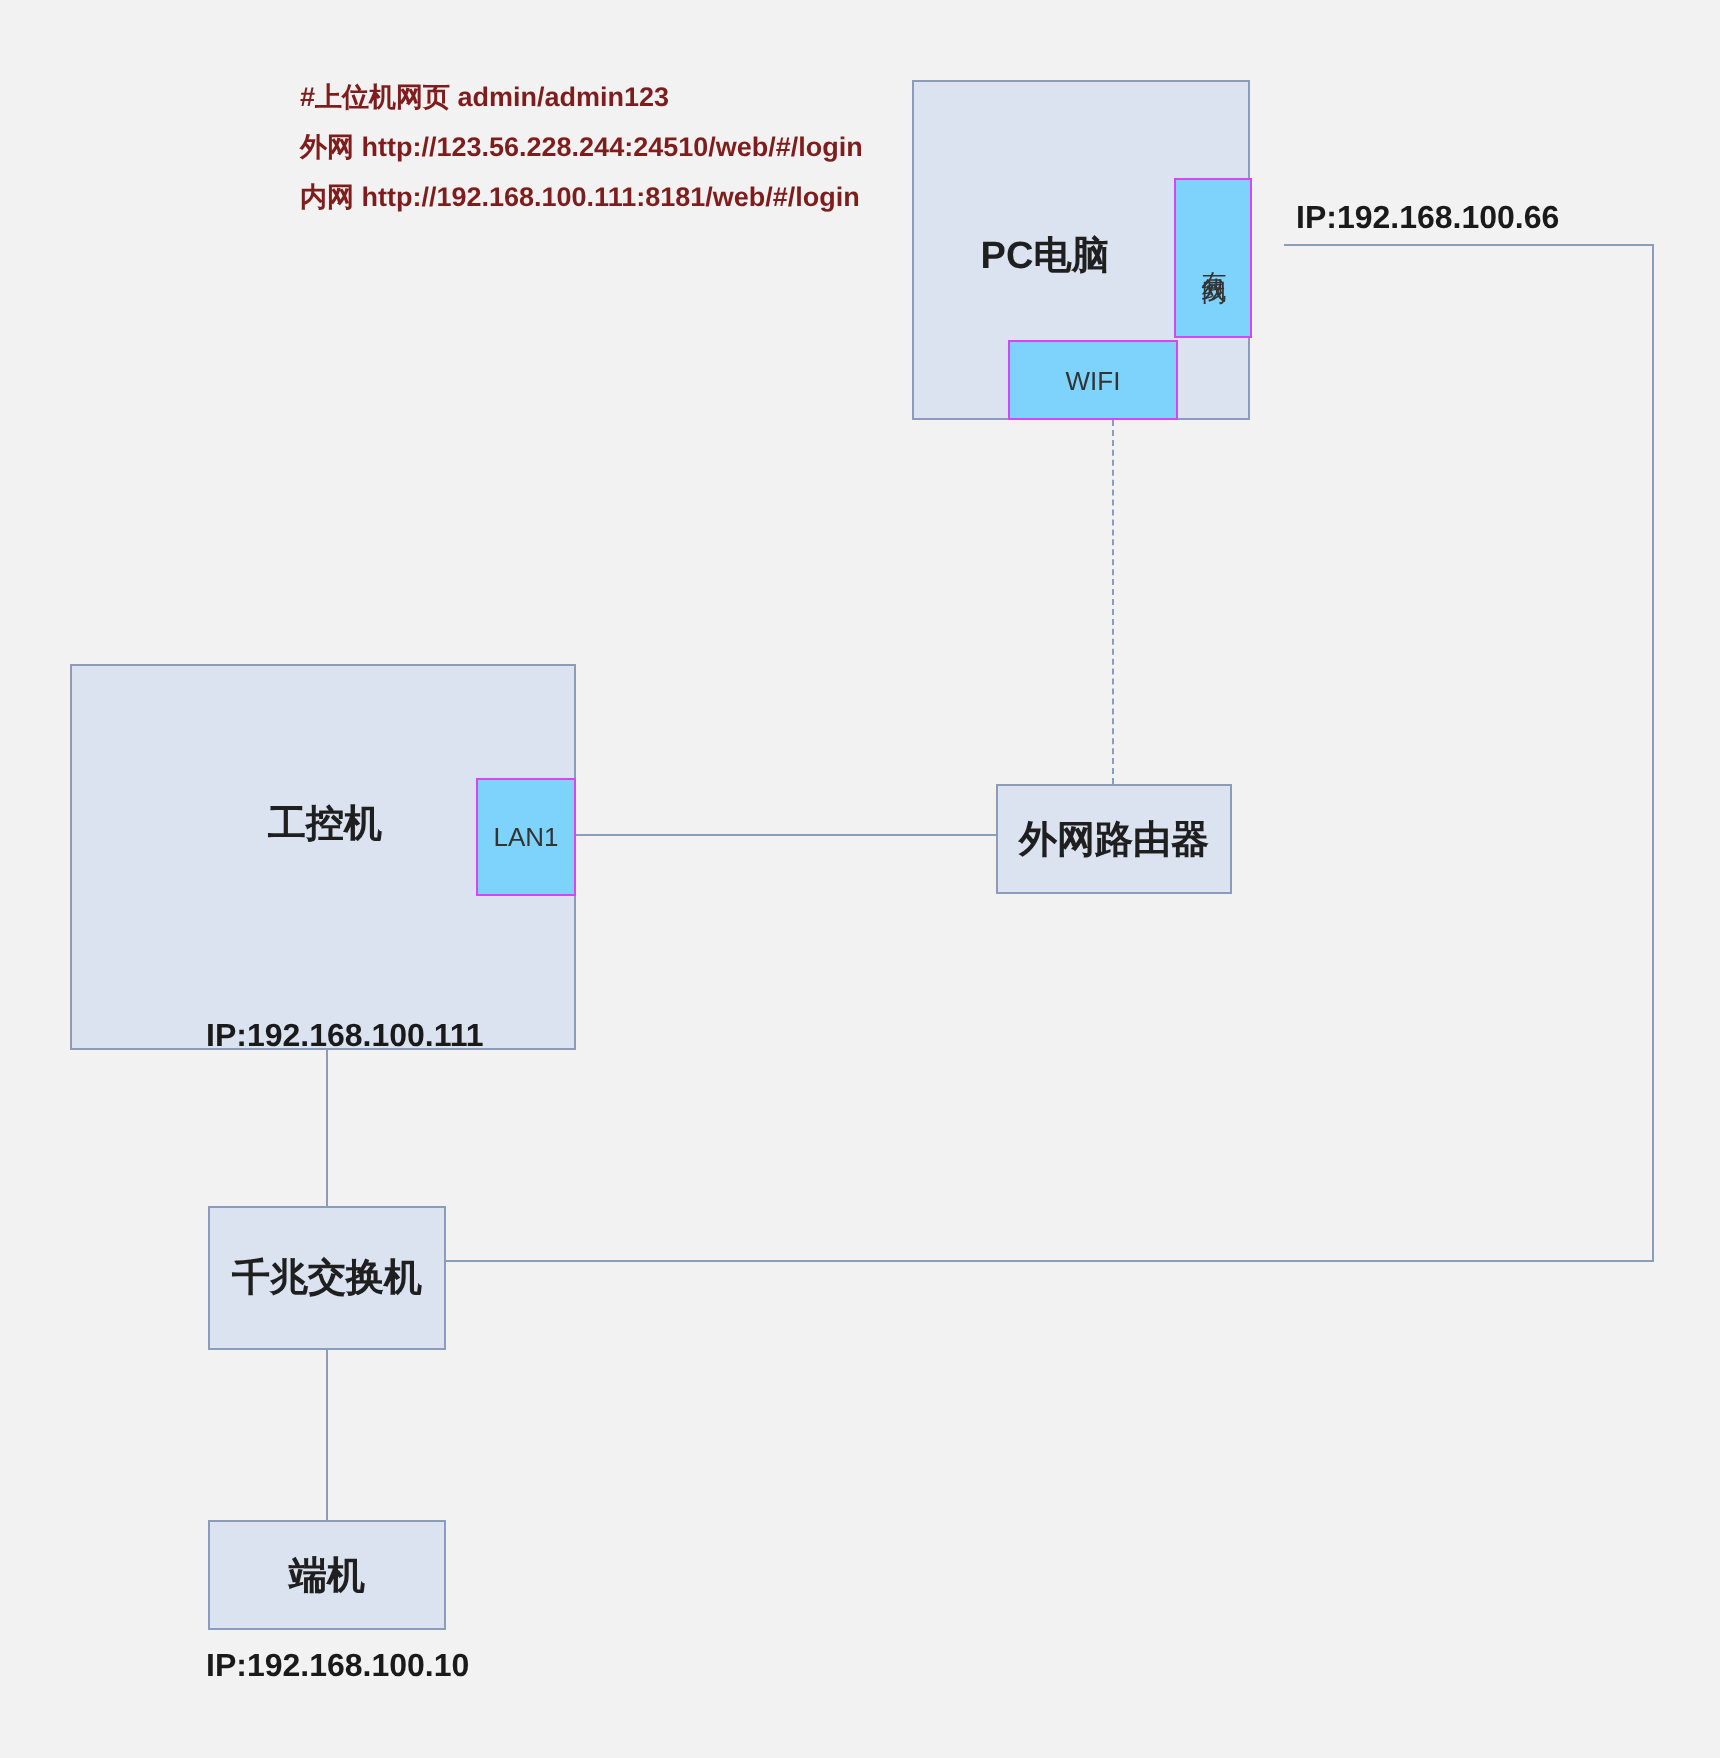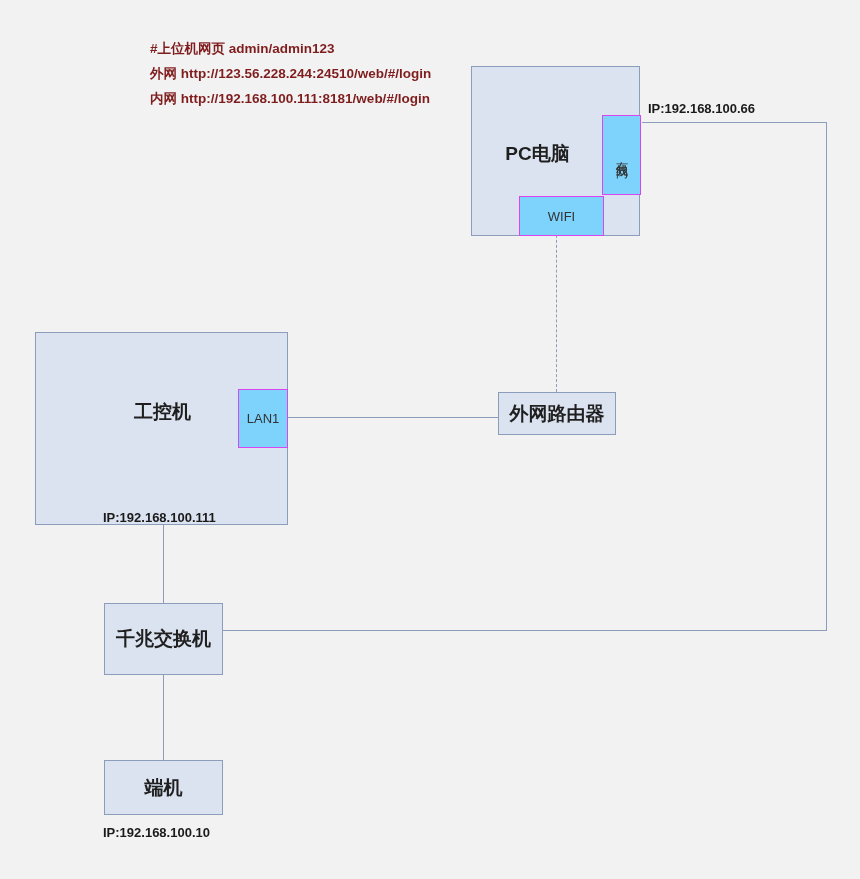--- a/index.html
+++ b/index.html
@@ -58,21 +58,21 @@
     justify-content: center;
     width: 100%;
     height: 100%;
     font-weight: bold;
     font-size: 19px;
     color: #1f1f1f;
   }
   .ip {
     position: absolute;
     font-weight: bold;
-    font-size: 13px;
+    font-size: 16px;
     color: #1a1a1a;
     white-space: nowrap;
   }
   
   .line {
     position: absolute;
     background: #8b9dbb;
   }
   .line.dashed {
     background: none;
@@ -96,40 +96,40 @@
   <div class="annotation" style="top:90px;">内网 http://192.168.100.111:8181/web/#/login</div>
 
   <div class="line" style="left:288px; top:417px; width:210px; height:1px;"></div>
   <div class="line dashed" style="left:556px; top:210px; width:0; height:182px;"></div>
   <div class="line" style="left:642px; top:122px; width:185px; height:1px;"></div>
   <div class="line" style="left:826px; top:122px; width:1px; height:509px;"></div>
   <div class="line" style="left:223px; top:630px; width:604px; height:1px;"></div>
   <div class="line" style="left:163px; top:488px; width:1px; height:115px;"></div>
   <div class="line" style="left:163px; top:658px; width:1px; height:102px;"></div>
 
-  <div class="node" style="left:471px; top:40px; width:169px; height:170px;margin-top:26px;">
+  <div class="node" style="left:456px; top:40px; width:169px; height:170px;">
     <div class="node-title" style="left:0; top:74px; width:131px;">PC电脑</div>
     <div class="port" style="left:130px; top:48px; width:39px; height:80px;">
       <span class="vtext">有线网</span>
     </div>
     <div class="port" style="left:47px; top:129px; width:85px; height:40px;">
       <span>WIFI</span>
     </div>
   </div>
   <div class="ip" style="left:648px; top:101px;">IP:192.168.100.66</div>
 
   <div class="node" style="left:35px; top:332px; width:253px; height:193px;">
     <div class="node-title" style="left:0; top:66px; width:253px;">工控机</div>
     <div class="port" style="left:202px; top:56px; width:50px; height:59px;">
       <span>LAN1</span>
     </div>
   </div>
   <div class="ip" style="left:103px; top:510px;">IP:192.168.100.111</div>
 
-  <div class="node" style="left:498px; top:392px; width:118px; height:43px;">
+  <div class="node" style="left:498px; top:392px; width:118px; height:55px;">
     <div class="center-label">外网路由器</div>
   </div>
 
   <div class="node" style="left:104px; top:603px; width:119px; height:72px;">
     <div class="center-label">千兆交换机</div>
   </div>
 
   <div class="node" style="left:104px; top:760px; width:119px; height:55px;">
     <div class="center-label">端机</div>
   </div>

